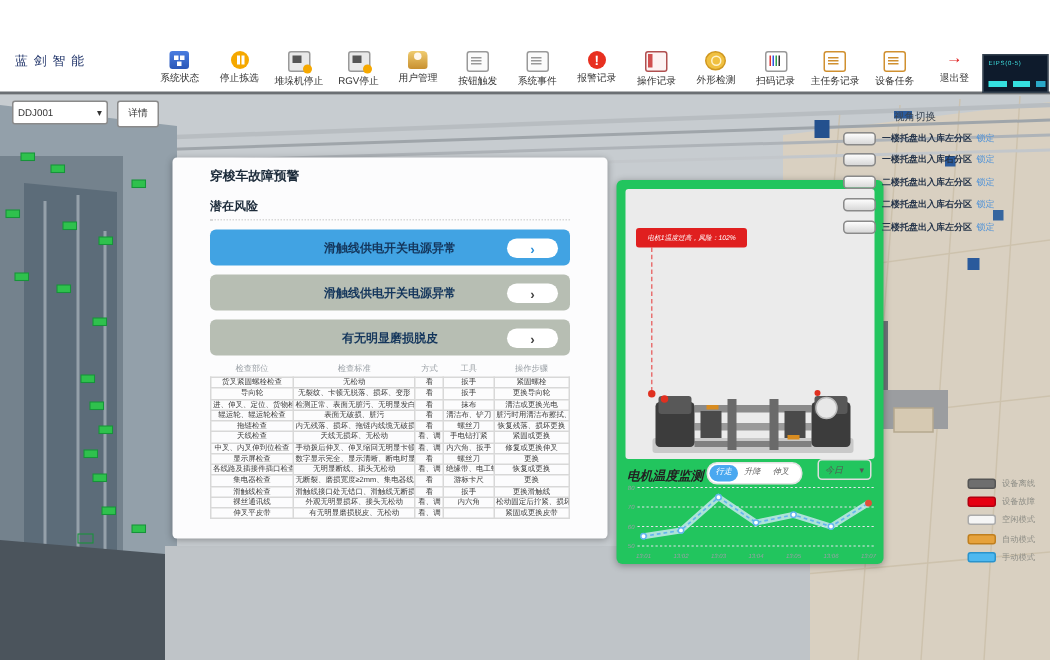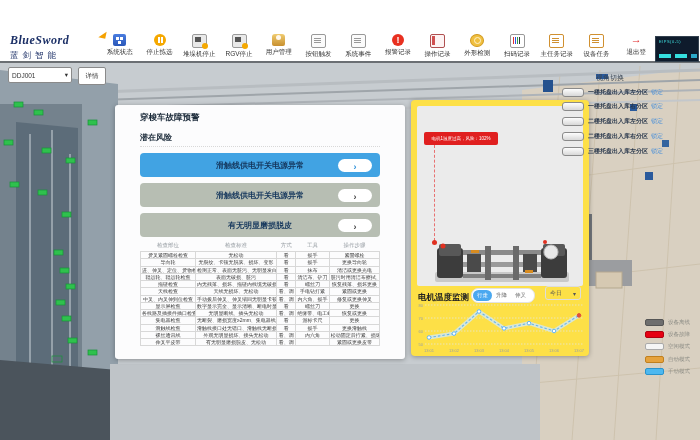--- a/index.html
+++ b/index.html
@@ -74,22 +74,22 @@
   .risk-pill{position:absolute;right:8px;top:5.5px;width:34px;height:13px;background:#fff;border-radius:7px;
             text-align:center;line-height:12px;}
   .risk-pill .chev{font-size:9px;font-weight:bold;color:#444;}
   .risk-btn.active .chev{color:#2c90d9;}
   .steps-title{font-size:8px;font-weight:bold;color:#1c2b3a;margin-top:9px;}
   table.check{width:100%;border-collapse:collapse;table-layout:fixed;margin-top:3px;}
   table.check th{font-size:5.5px;color:#9aa0a6;font-weight:normal;padding:2px 1px;}
   table.check td{font-size:5px;color:#3a3a3a;border:1px solid #d8d8d8;text-align:center;
             padding:0 1px;line-height:1.25;overflow:hidden;white-space:nowrap;}
   
-  .detail-panel{position:absolute;left:411px;top:100px;width:178px;height:256px;background:#fde047;
-            border-radius:4px;box-shadow:0 1px 5px rgba(0,0,0,.3);}
+  .detail-panel{position:absolute;left:411px;top:120px;width:178px;height:256px;background:#22c55e;
+            border-radius:4px;box-shadow:0 1px 5px rgba(0,0,0,.3);font-style:italic;}
   .img-area{position:absolute;left:6px;top:6px;width:166px;height:180px;background:#ebebeb;border-radius:2px;overflow:hidden;}
   .tooltip{position:absolute;left:7px;top:26px;width:74px;height:13px;background:#e01f1f;border-radius:2px;
             color:#fff;font-size:4.5px;text-align:center;line-height:13px;white-space:nowrap;}
   .dash-line{position:absolute;left:17px;top:39px;height:96px;border-left:1px dashed #e87070;}
   .dash-dot{position:absolute;left:15px;top:134px;width:5px;height:5px;border-radius:50%;background:#e03020;}
   .chart-title{position:absolute;left:7px;top:192px;font-size:8.5px;font-weight:bold;color:#222;}
   .tabs-pill{position:absolute;left:60px;top:188px;width:62px;height:13px;border:1px solid #e2e2e2;border-radius:7px;
             background:#fff;display:flex;align-items:center;font-size:5.5px;color:#666;}
   .tab{padding:0 4px;cursor:pointer;line-height:11px;}
   .tab.active{background:#4aa8f0;color:#fff;border-radius:6px;height:11px;margin-left:1px;}
@@ -165,21 +165,20 @@
       <rect x="62" y="252" width="9" height="5"></rect>
     <rect x="68" y="274" width="9" height="5"></rect>
       <rect x="88" y="286" width="9" height="5"></rect>
     <rect x="52" y="292" width="10" height="6" fill="none"></rect>
   </g>
 </svg>
 
 <div class="topstrip"></div>
 <div class="toolbar"></div>
 <div class="logo">
-  <div class="l1">BlueSword</div>
   <div class="l2">蓝剑智能</div>
 </div>
 <div class="tb-items">
     <div class="tb-item">
       <span class="ticon ic-network"></span>
       <span class="tb-label">系统状态</span>
     </div>
     <div class="tb-item">
       <span class="ticon ic-pause"></span>
       <span class="tb-label">停止拣选</span>

